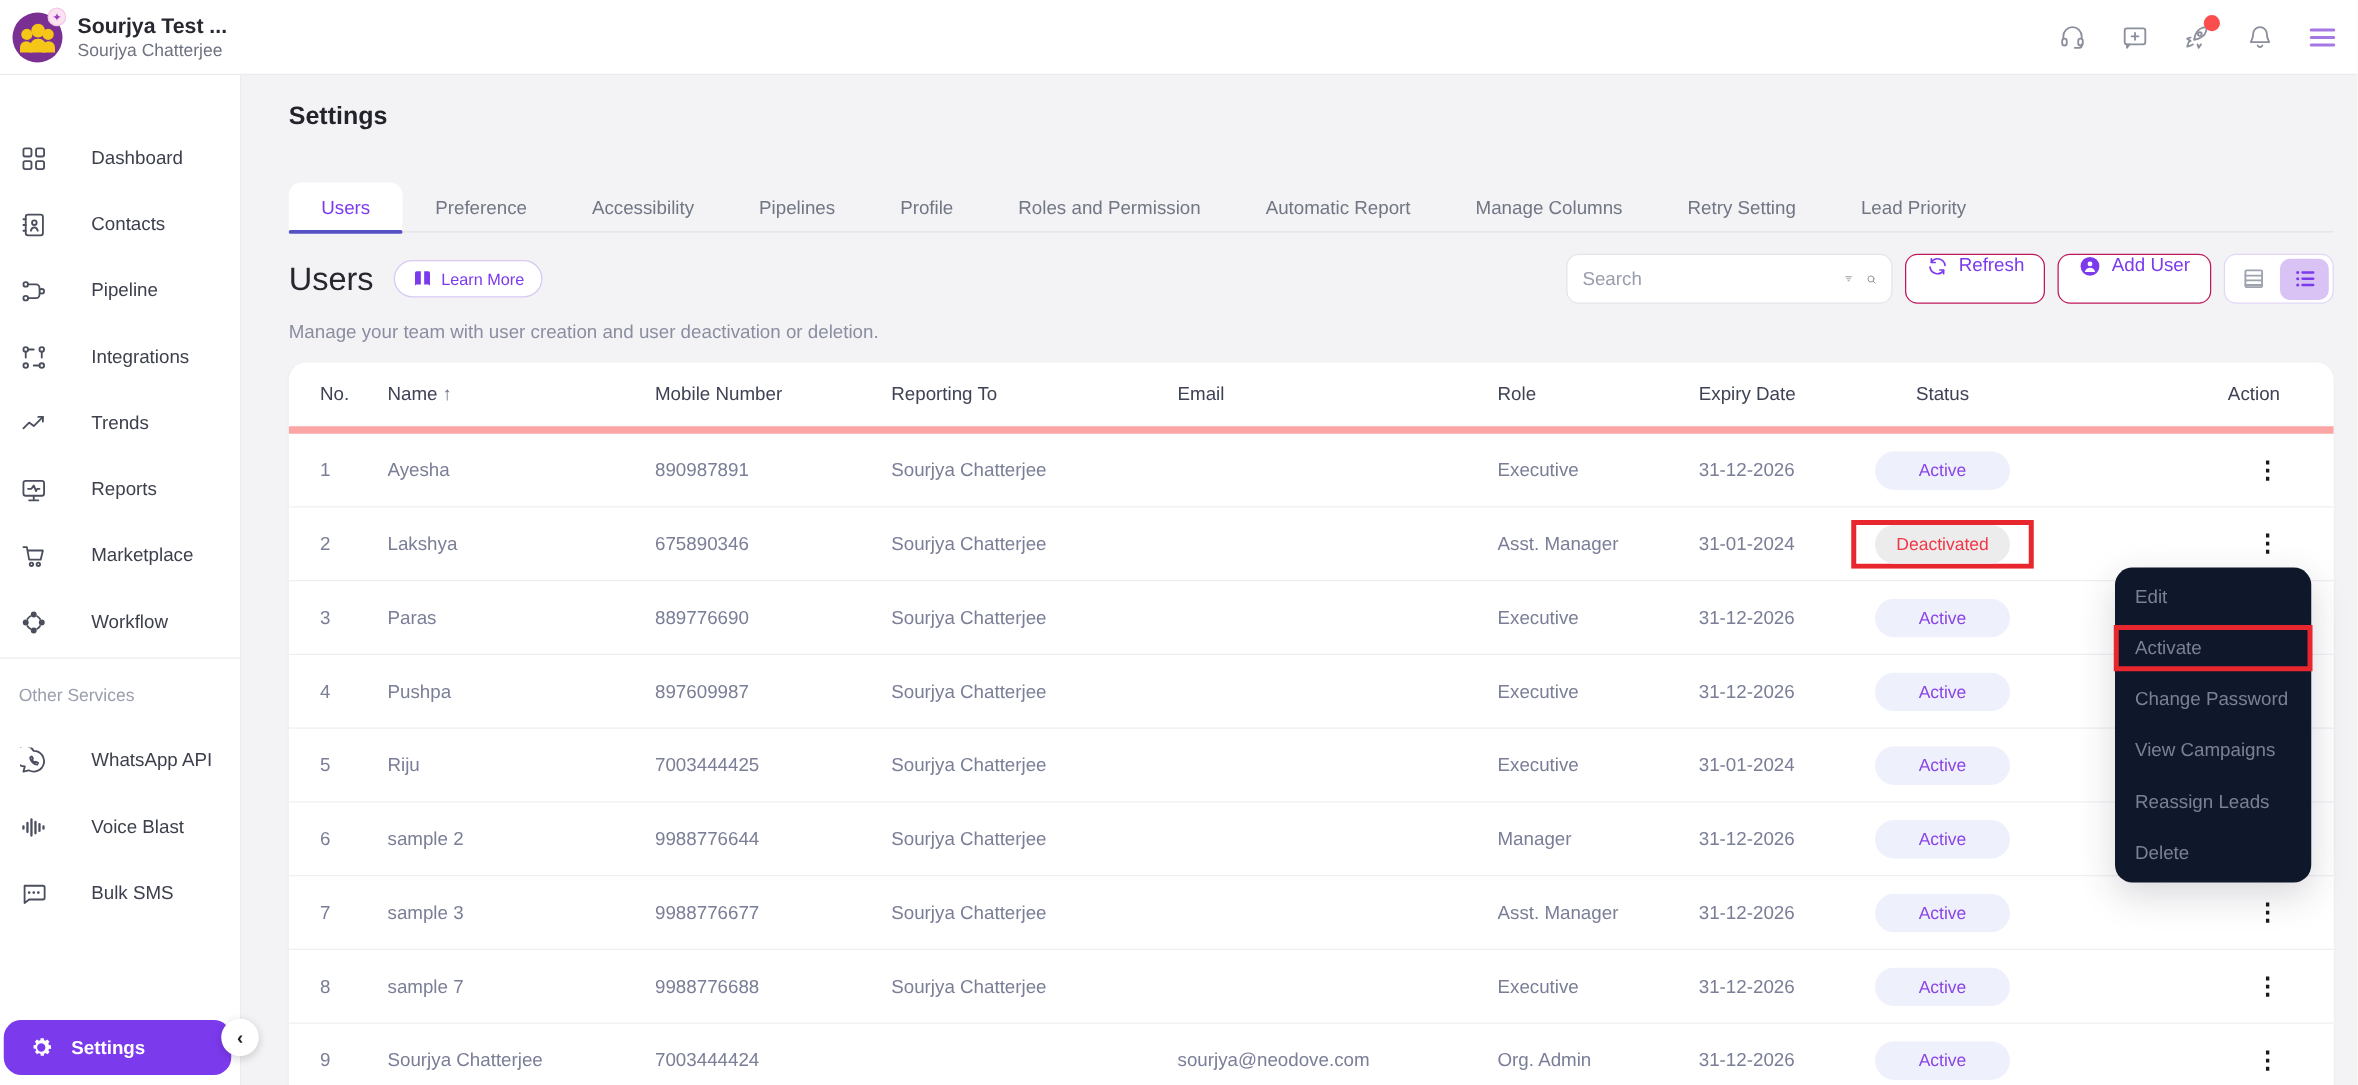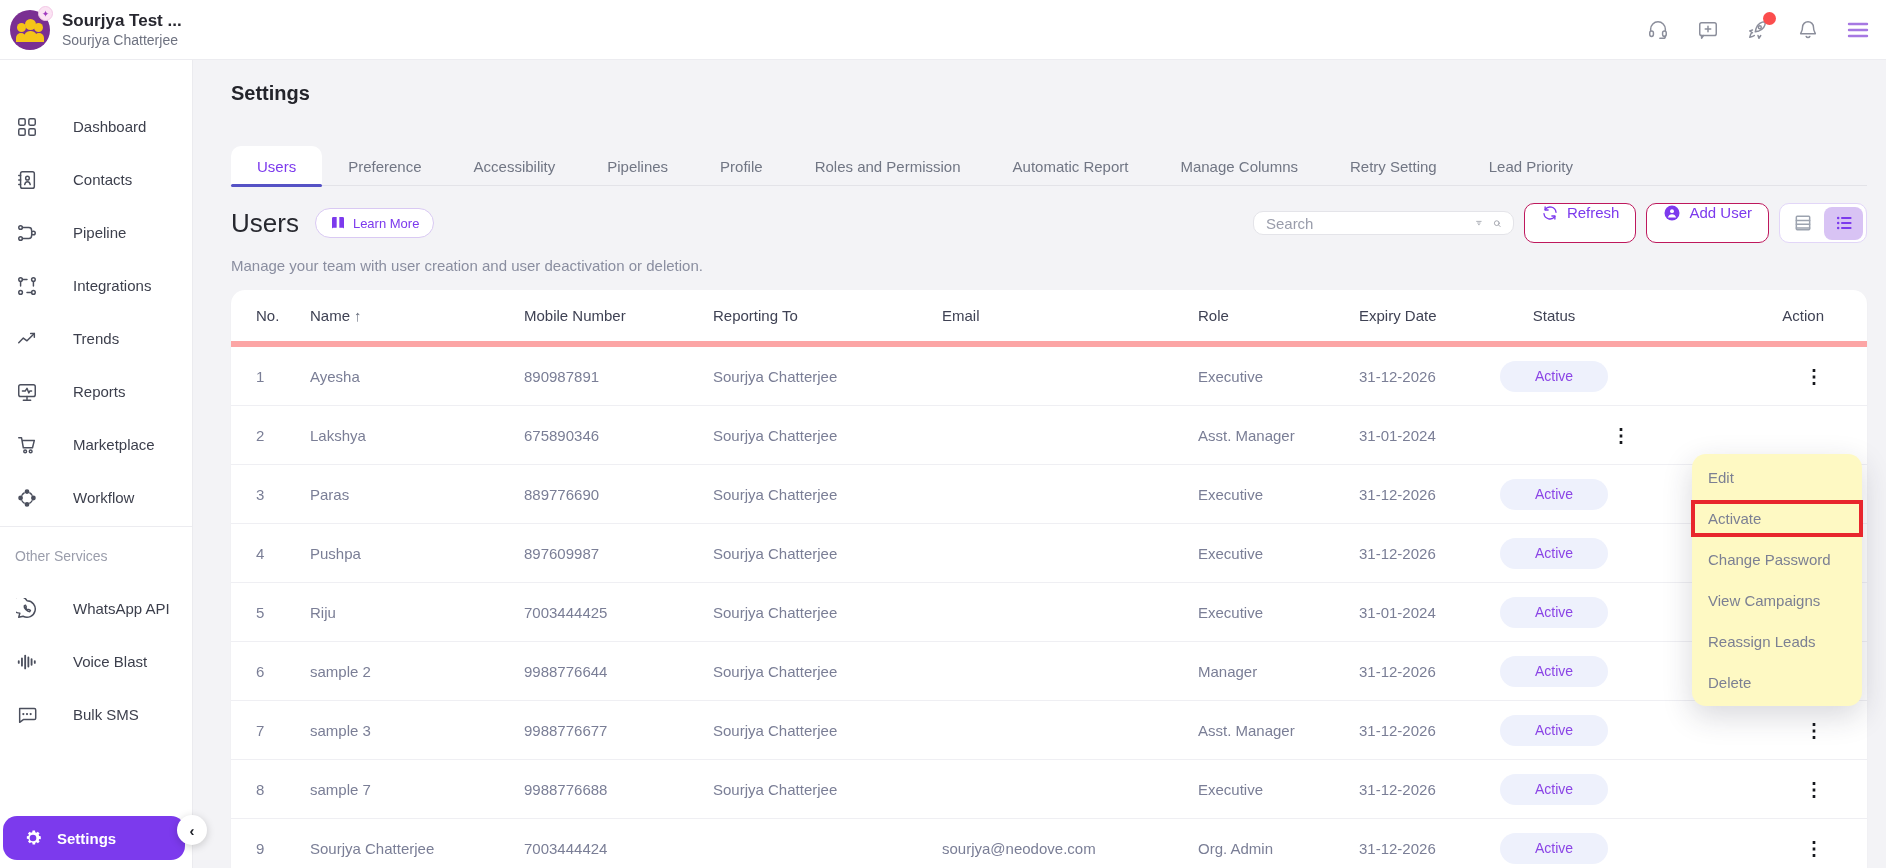--- a/index.html
+++ b/index.html
@@ -60,21 +60,21 @@
   .tab{padding:0 26px;display:flex;align-items:center;font-size:15px;color:#717684;cursor:pointer;height:40px;position:relative}
   .tab.active{background:#fff;color:var(--accent);border-radius:10px 10px 0 0}
   .tab.active::after{content:"";position:absolute;left:0;right:0;bottom:-1px;height:3px;background:#5552c5;border-radius:2px}
 
   
   .section-head{display:flex;align-items:center;margin-top:17px;height:40px}
   .section-title{font-size:26px;color:#27282f;font-weight:500}
   .learn-more{margin-left:16px;height:30px;display:inline-flex;align-items:center;gap:7px;padding:0 14px;border:1px solid #d9c9f3;border-radius:16px;background:#fff;color:var(--accent);font-size:13px;cursor:pointer}
   .learn-more svg{fill:var(--accent)}
   .head-controls{margin-left:auto;display:flex;align-items:center;gap:10px}
-  .search-box{width:261px;height:24px;background:#fff;border:1px solid #e4e4e9;border-radius:10px;display:flex;align-items:center;padding:0 12px;gap:10px}
+  .search-box{width:261px;height:40px;background:#fff;border:1px solid #e4e4e9;border-radius:10px;display:flex;align-items:center;padding:0 12px;gap:10px}
   .search-box input{border:none;outline:none;flex:1;font-size:15px;color:#3c3f4c;font-family:"Liberation Sans",sans-serif}
   .search-box input::placeholder{color:#9a9dab}
   .search-box svg{stroke:#6e7280;fill:none;stroke-width:1.7;stroke-linecap:round}
   .btn{height:40px;display:inline-flex;align-items:flex-start;gap:8px;padding:0 16px;background:#fff;border:1px solid #be185d;border-radius:10px;color:var(--accent);font-size:15px;cursor:pointer;font-family:"Liberation Sans",sans-serif}
   .btn svg{stroke:var(--accent);fill:none;stroke-width:1.8;stroke-linecap:round;stroke-linejoin:round}
   .btn .fillico{fill:var(--accent);stroke:none}
   .view-toggle{height:40px;width:88px;background:#fff;border:1px solid #e2d6f8;border-radius:10px;display:flex;align-items:center;padding:0 3px;gap:2px}
   .vt-seg{width:39px;height:33px;border-radius:8px;display:flex;align-items:center;justify-content:center;cursor:pointer}
   .vt-seg svg{stroke:#9ca3af;fill:none;stroke-width:1.8;stroke-linecap:round}
   .vt-seg.active{background:var(--accent-soft)}
@@ -89,21 +89,21 @@
   .cell{overflow:hidden;white-space:nowrap}
   .col-status{display:flex;justify-content:center}
   .col-action{display:flex;justify-content:flex-end;padding-right:18px}
   .sort-arrow{color:#6b7280;margin-left:4px}
   .badge{min-width:108px;height:31px;border-radius:16px;background:var(--badge-bg);color:var(--badge-text);font-size:14px;font-weight:normal;display:inline-flex;align-items:center;justify-content:center;padding:0 12px}
   .badge.deactivated{background:var(--deact-bg);color:var(--deact-text)}
   .badge-annotation{display:inline-flex;border:4px solid var(--annot);padding:0 15px}
   .dots{font-size:19px;font-weight:bold;color:#16181d;cursor:pointer;line-height:1;letter-spacing:0;width:20px;text-align:center}
 
   
-  .ctx-menu{position:absolute;left:1692px;top:454px;width:170px;background:#fef9c3;border-radius:14px;box-shadow:0 10px 30px rgba(40,40,60,.18);padding:3px 0;z-index:60}
+  .ctx-menu{position:absolute;left:1692px;top:454px;width:157px;background:#0f172a;border-radius:14px;box-shadow:0 10px 30px rgba(40,40,60,.18);padding:3px 0;z-index:60}
   .menu-item{height:41px;display:flex;align-items:center;padding-left:16px;font-size:15px;color:#7c8093;cursor:pointer;position:relative}
   .menu-item.annotated::after{content:"";position:absolute;left:-1px;right:-1px;top:2px;bottom:2px;border:4px solid var(--annot)}
 </style>
 </head>
 <body>
 
 <div class="topbar">
   <div class="brand">
     <div class="logo">
       <span class="p h1x"></span>
@@ -414,20 +414,25 @@
     </div>
 
     <div class="trow">
       <div class="cell">2</div>
       <div class="cell">Lakshya</div>
       <div class="cell">675890346</div>
       <div class="cell">Sourjya Chatterjee</div>
       <div class="cell"></div>
       <div class="cell">Asst. Manager</div>
       <div class="cell">31-01-2024</div>
+      <div class="cell col-status">
+            <span class="badge-wrap badge-annotation">
+              <span class="badge deactivated">Deactivated</span>
+            </span>
+          </div>
       <div class="cell col-action">
             <span class="dots">⋮</span>
           </div>
     </div>
 
     <div class="trow">
       <div class="cell">3</div>
       <div class="cell">Paras</div>
       <div class="cell">889776690</div>
       <div class="cell">Sourjya Chatterjee</div>

